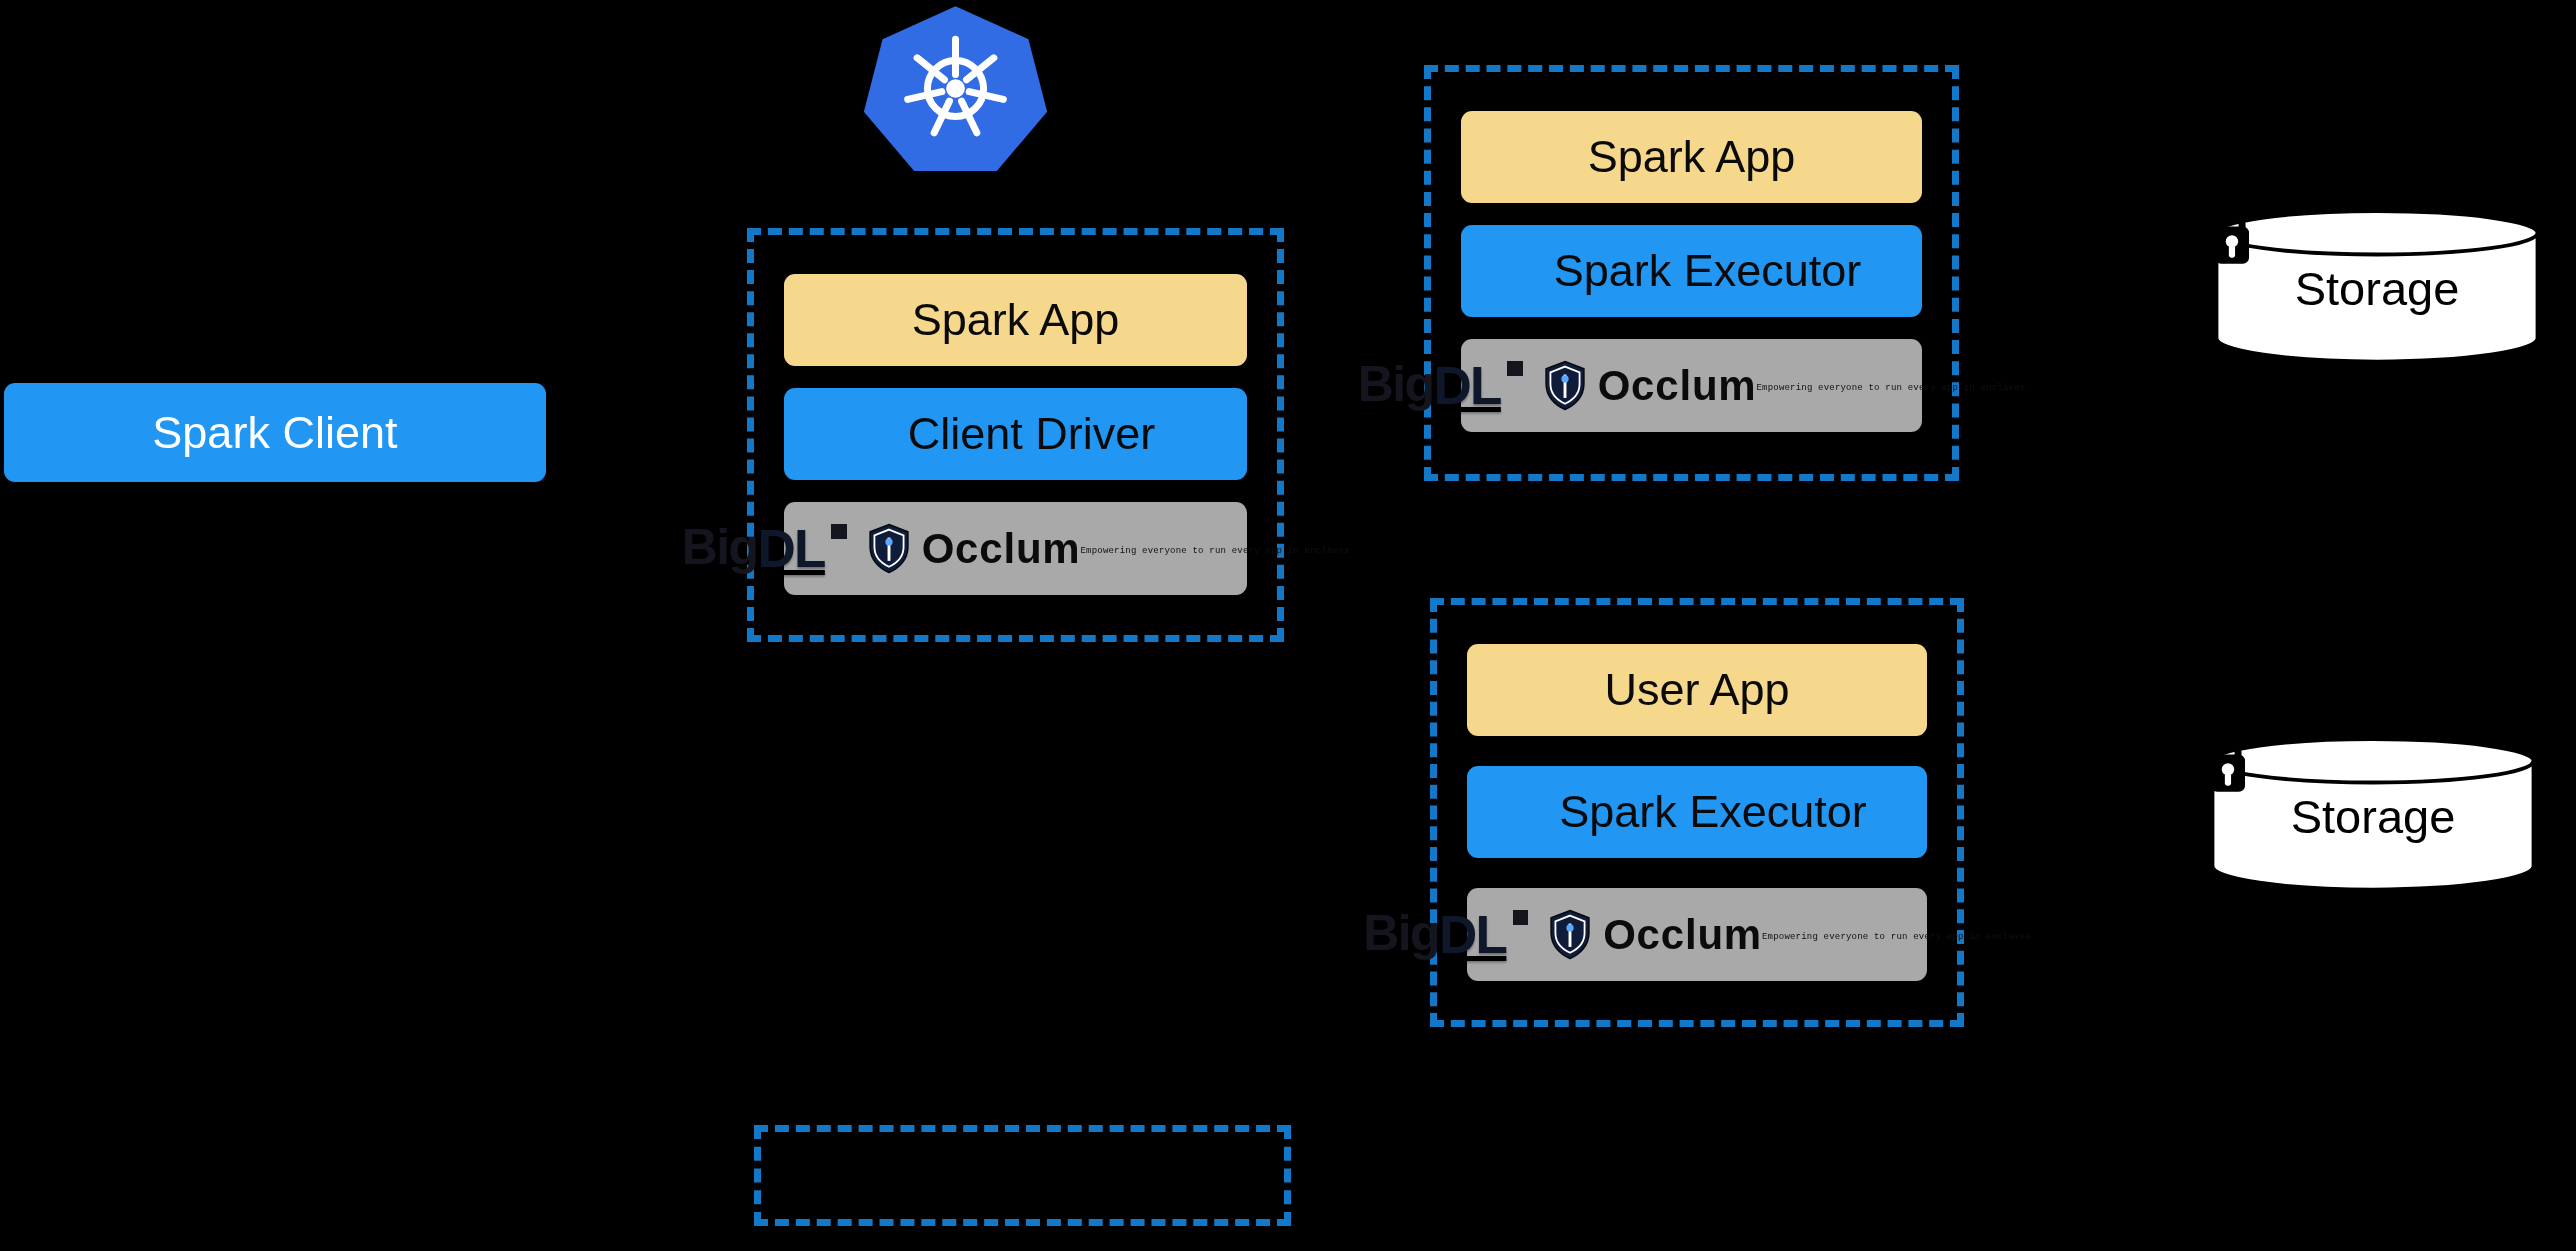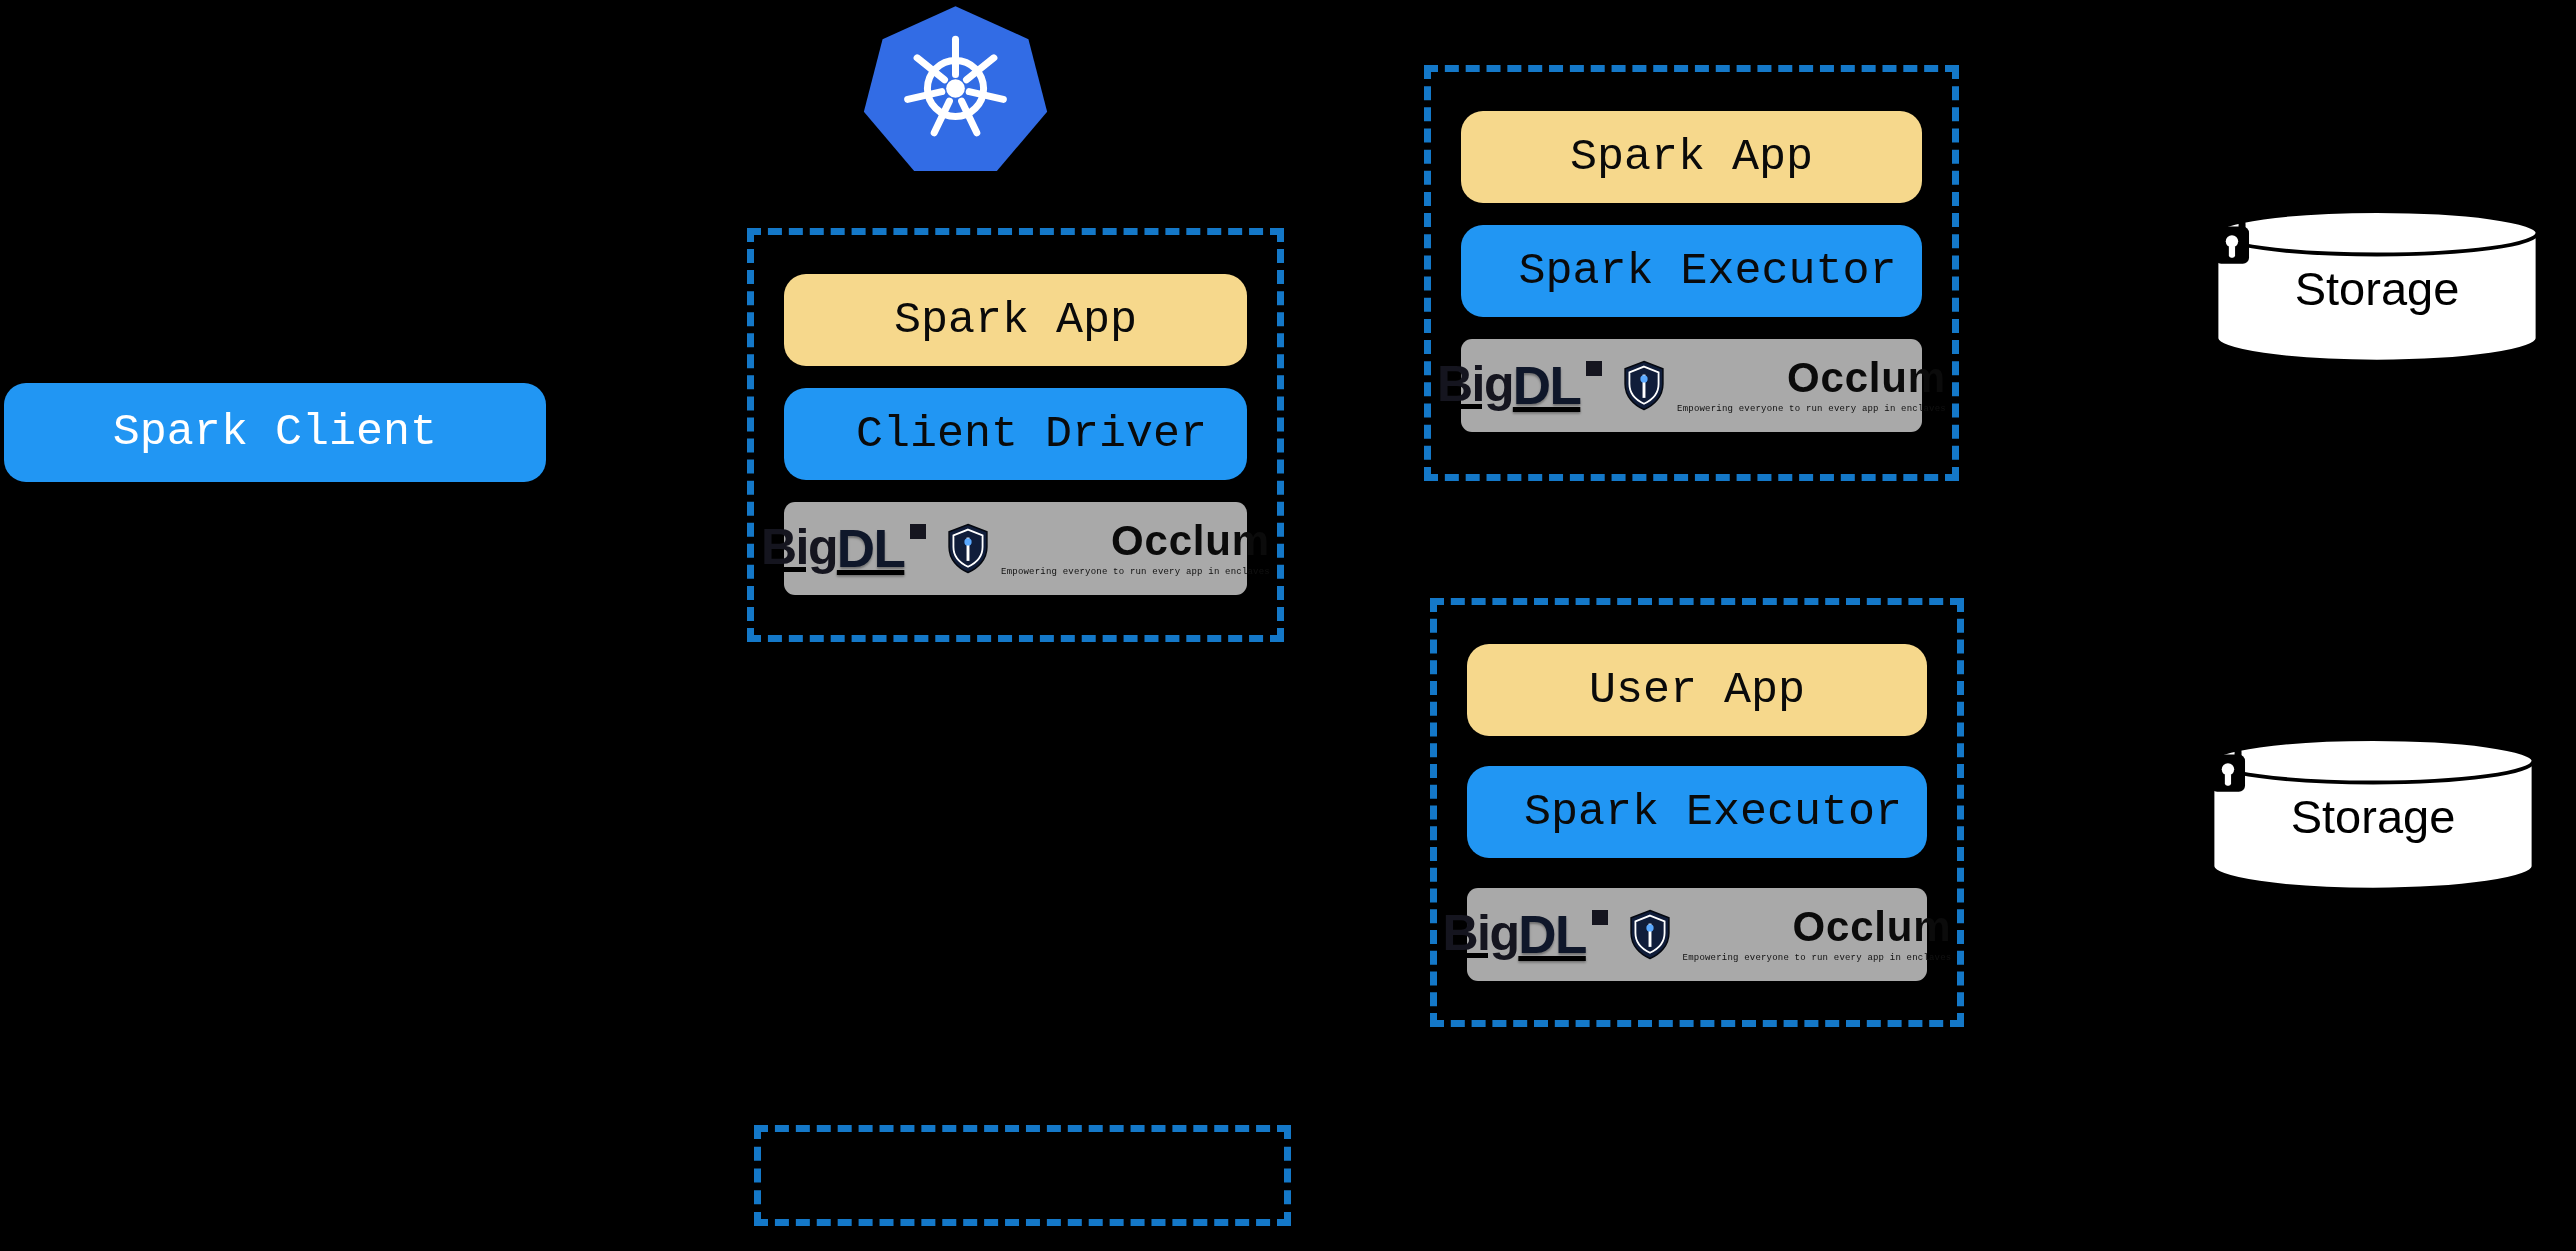--- a/index.html
+++ b/index.html
@@ -19,27 +19,26 @@
     position: absolute;
     border: 7px dashed var(--dashed-border, #1478c8);
     display: flex;
     flex-direction: column;
     gap: 22px;
     padding: 39px 29.6px;
   }
 
   
   .chip {
-    border-radius: 22px;
+    border-radius: 11px;
     display: flex;
     align-items: center;
     justify-content: center;
     font-size: 45px;
     color: #0a0a0a;
-    font-family: Liberation Mono, monospace;
   }
   .chip.h118 { height: 92px; flex: 0 0 92px; }
   .chip.blue { background: var(--accent-blue, #2196f3); padding-left: 32px; }
   .chip.yellow { background: var(--app-yellow, #f6d88c); }
   .chip.client { background: var(--accent-blue, #2196f3); color: #ffffff; }
 
   
   .logobar {
     background: var(--logo-gray, #a9a9a9);
     border-radius: 11px;
@@ -53,21 +52,21 @@
   .bigdl { display: flex; align-items: flex-start; line-height: 1; text-decoration: underline; }
   .bigdl .big {
     font-weight: bold; font-size: 50px; color: #15151f; letter-spacing: -1.6px;
   }
   .bigdl .dl {
     font-weight: bold; font-size: 53px; color: #0f172a;
     text-shadow: 0 1.6px 2.3px rgba(0,0,0,0.35); letter-spacing: -1.6px;
   }
   .tm-square { width: 15.6px; height: 15.6px; background: #15151f; margin: 1.6px 0 0 6.2px; }
   .occlum { display: flex; align-items: center; gap: 11px; }
-  .occlum-text { display: flex; flex-direction: column; align-items: flex-end; }
+  .occlum-text { display: flex; flex-direction: row; align-items: center; }
   .occlum-name {
     font-weight: bold; font-size: 42px; color: #0b0b0b;
     letter-spacing: 0.8px; line-height: 1;
   }
   .occlum-tag {
     font-size: 9px; color: #111; margin-top: 5.4px;
     letter-spacing: 0.2px; white-space: nowrap; font-family: Liberation Mono, monospace;
   }
 
   

